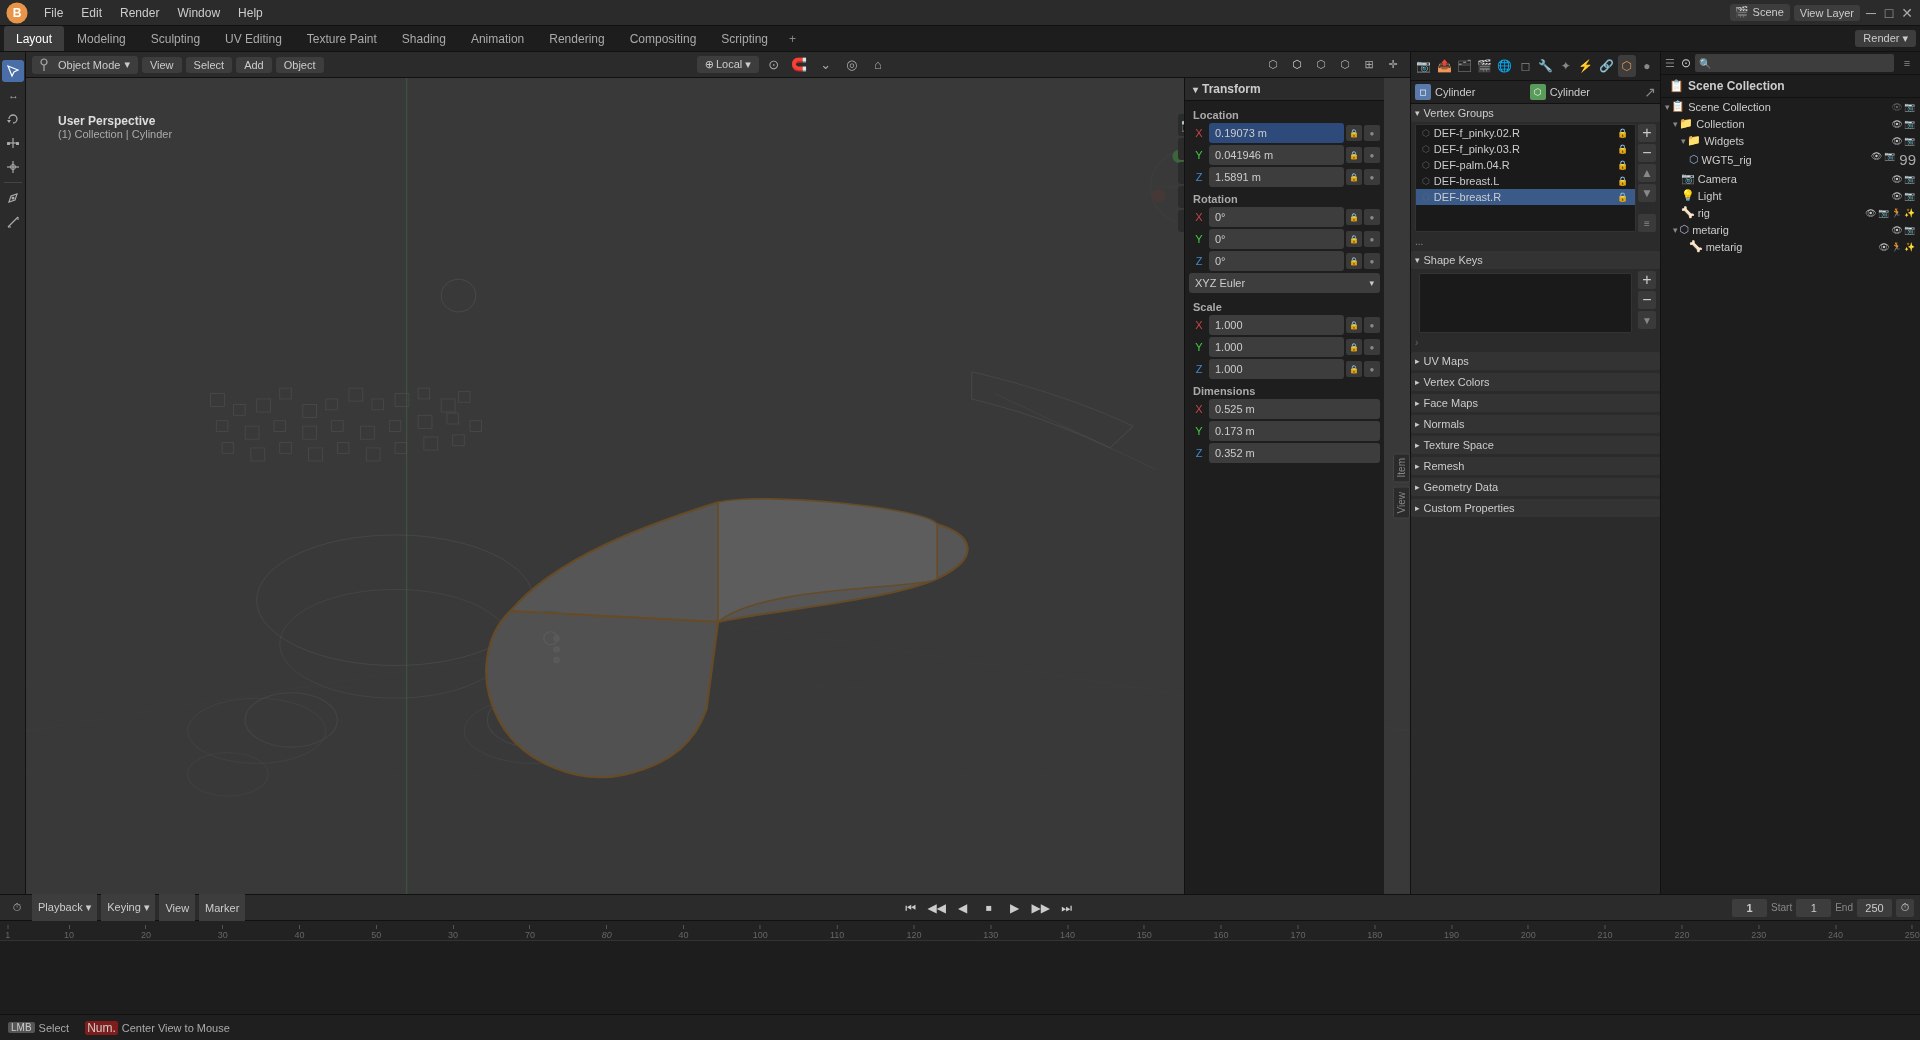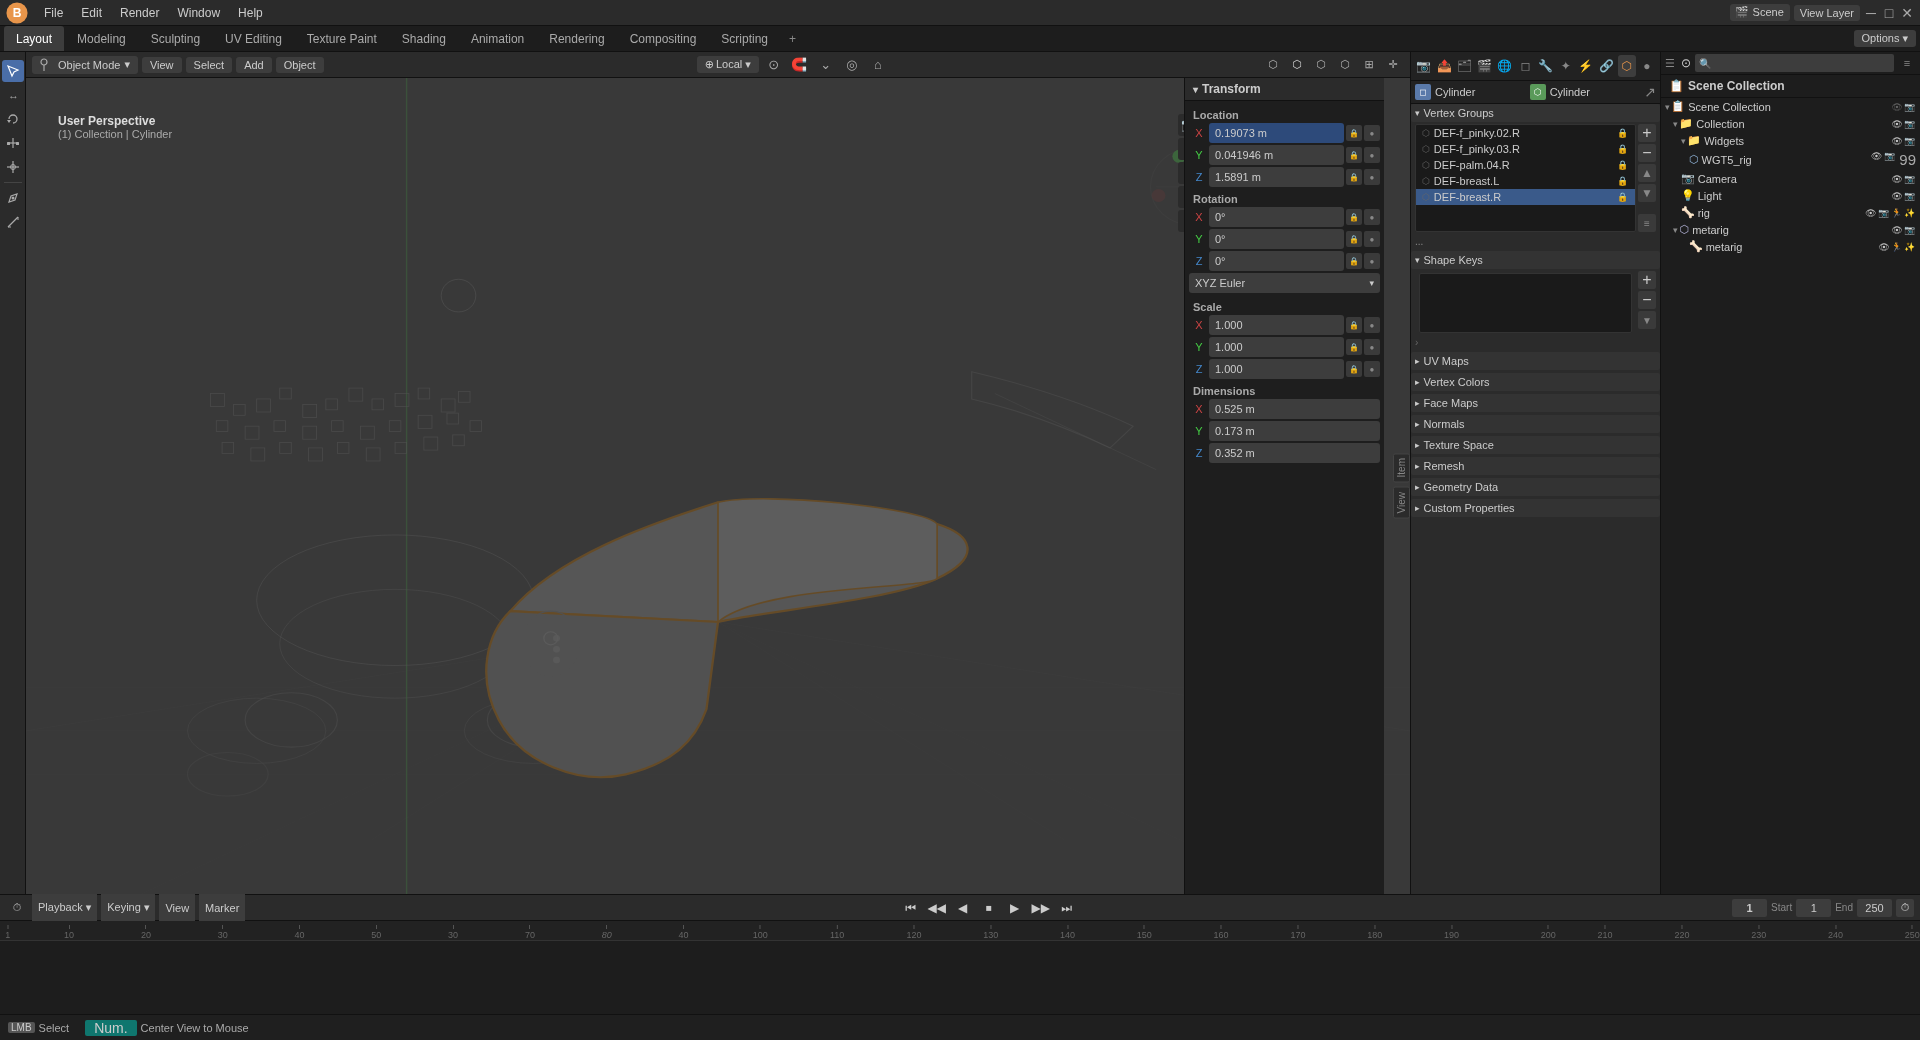--- a/index.html
+++ b/index.html
@@ -622,21 +622,21 @@
   <div class="ws-tab">Sculpting</div>
   <div class="ws-tab">UV Editing</div>
   <div class="ws-tab">Texture Paint</div>
   <div class="ws-tab">Shading</div>
   <div class="ws-tab">Animation</div>
   <div class="ws-tab">Rendering</div>
   <div class="ws-tab">Compositing</div>
   <div class="ws-tab">Scripting</div>
   <div class="ws-tab-plus">+</div>
   <div class="ws-tab-right">
-    <span style="font-size:11px;padding:2px 8px;background:#3d3d3d;border-radius:3px;cursor:pointer;color:#ccc;">Options ▾</span>
+    <span style="font-size:11px;padding:2px 8px;background:#3d3d3d;border-radius:3px;cursor:pointer;color:#ccc;">Render ▾</span>
   </div>
 </div>
 
 <div id="main-layout" style="display:flex;height:calc(1040px - 26px - 26px - 120px - 26px);">
 
   <div id="left-toolbar">
 
     <div class="tool-btn active" style="margin-top:4px;">
       <svg width="14" height="14" viewBox="0 0 14 14" fill="none">
         <path d="M2 2 L6 12 L8 8 L12 6 Z" stroke="#fff" stroke-width="1.2" fill="none"></path>
@@ -1265,21 +1265,21 @@
       <div class="tl-mark" style="left:39.6%;">100</div>
       <div class="tl-mark" style="left:43.6%;">110</div>
       <div class="tl-mark" style="left:47.6%;text-align:right;">120</div>
       <div class="tl-mark" style="left:51.6%;">130</div>
       <div class="tl-mark" style="left:55.6%;">140</div>
       <div class="tl-mark" style="left:59.6%;">150</div>
       <div class="tl-mark" style="left:63.6%;">160</div>
       <div class="tl-mark" style="left:67.6%;">170</div>
       <div class="tl-mark" style="left:71.6%;">180</div>
       <div class="tl-mark" style="left:75.6%;">190</div>
-      <div class="tl-mark" style="left:79.6%;margin-left:20px;">200</div>
+      <div class="tl-mark" style="left:79.6%;">200</div>
       <div class="tl-mark" style="left:83.6%;">210</div>
       <div class="tl-mark" style="left:87.6%;">220</div>
       <div class="tl-mark" style="left:91.6%;">230</div>
       <div class="tl-mark" style="left:95.6%;">240</div>
       <div class="tl-mark" style="left:99.6%;">250</div>
     </div>
 
     <div class="tl-content-area">
 
       <div class="current-frame-line" style="left:0.4%;"></div>
@@ -1287,16 +1287,16 @@
     </div>
   </div>
 </div>
 
 <div id="status-bar">
   <div class="status-item">
     <span style="background:#555;border-radius:2px;padding:0 3px;font-size:10px;color:#ccc;">LMB</span>
     <span>Select</span>
   </div>
   <div class="status-item">
-    <span style="background:#0f766e;border-radius:2px;padding:0 9px;font-size:14px;color:#ccc;">Num.</span>
+    <span style="background:#7f1d1d;border-radius:2px;padding:0 2px;font-size:12px;color:#ccc;">Num.</span>
     <span>Center View to Mouse</span>
   </div>
 </div>
 
 </body></html>

